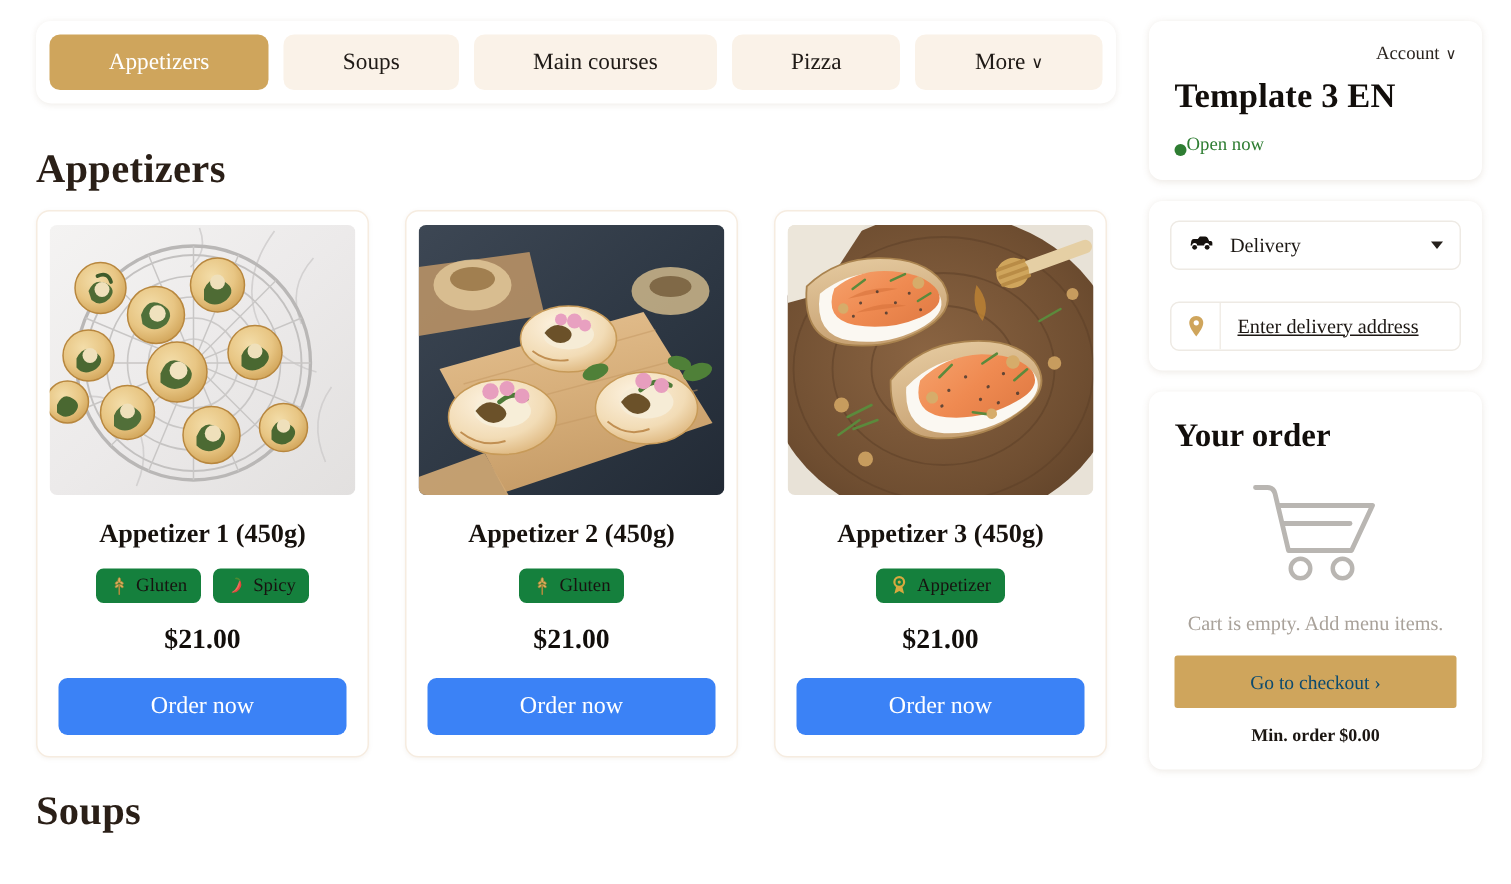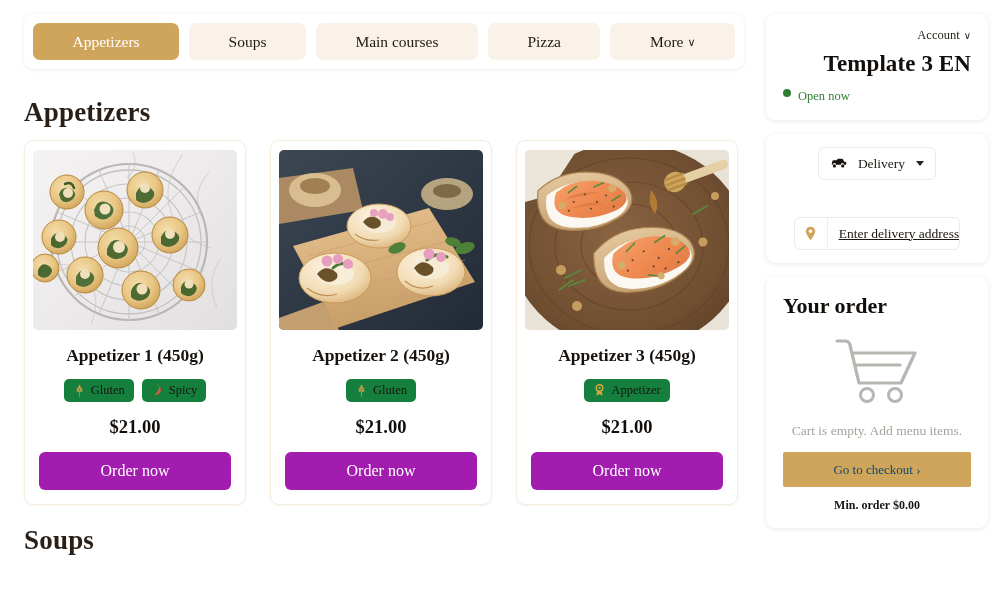--- a/index.html
+++ b/index.html
@@ -135,21 +135,21 @@
     color: #120e0b;
     margin-top: 15px;
   }
 
   .order-btn {
     width: 192px;
     height: 38px;
     margin-top: 14px;
     border: none;
     border-radius: 6px;
-    background: #a21caf;
+    background: #3b82f6;
     color: #ffffff;
     font-family: "Liberation Serif", serif;
     font-size: 16px;
     cursor: pointer;
   }
 
   
   .right-col {
     width: 222px;
     flex: 0 0 222px;
@@ -176,40 +176,38 @@
   }
   .account-row .chev { font-size: 10px; }
 
   .brand-title {
     font-family: "Liberation Serif", serif;
     font-size: 23px;
     font-weight: bold;
     color: #120e0b;
     margin-top: 8px;
     letter-spacing: .1px;
-    text-align: right;
   }
 
   .open-row {
     display: flex;
-    align-items: flex-start;
-    gap: 7px;
+    align-items: flex-end;
     margin-top: 12px;
     font-size: 12.5px;
     color: #2e7d32;
   }
   .dot {
     width: 8px; height: 8px;
     border-radius: 50%;
     background: #2e7d32;
     flex: 0 0 8px;
   }
 
   
-  .panel.delivery { padding: 13px 14px; display: flex; flex-direction: column; gap: 21px; align-items: center; }
+  .panel.delivery { padding: 13px 14px; display: flex; flex-direction: column; gap: 5px; }
 
   .select-row {
     display: flex;
     align-items: center;
     height: 33px;
     border: 1px solid #eeeae4;
     border-radius: 6px;
     padding: 0 11px;
     cursor: pointer;
     gap: 11px;

